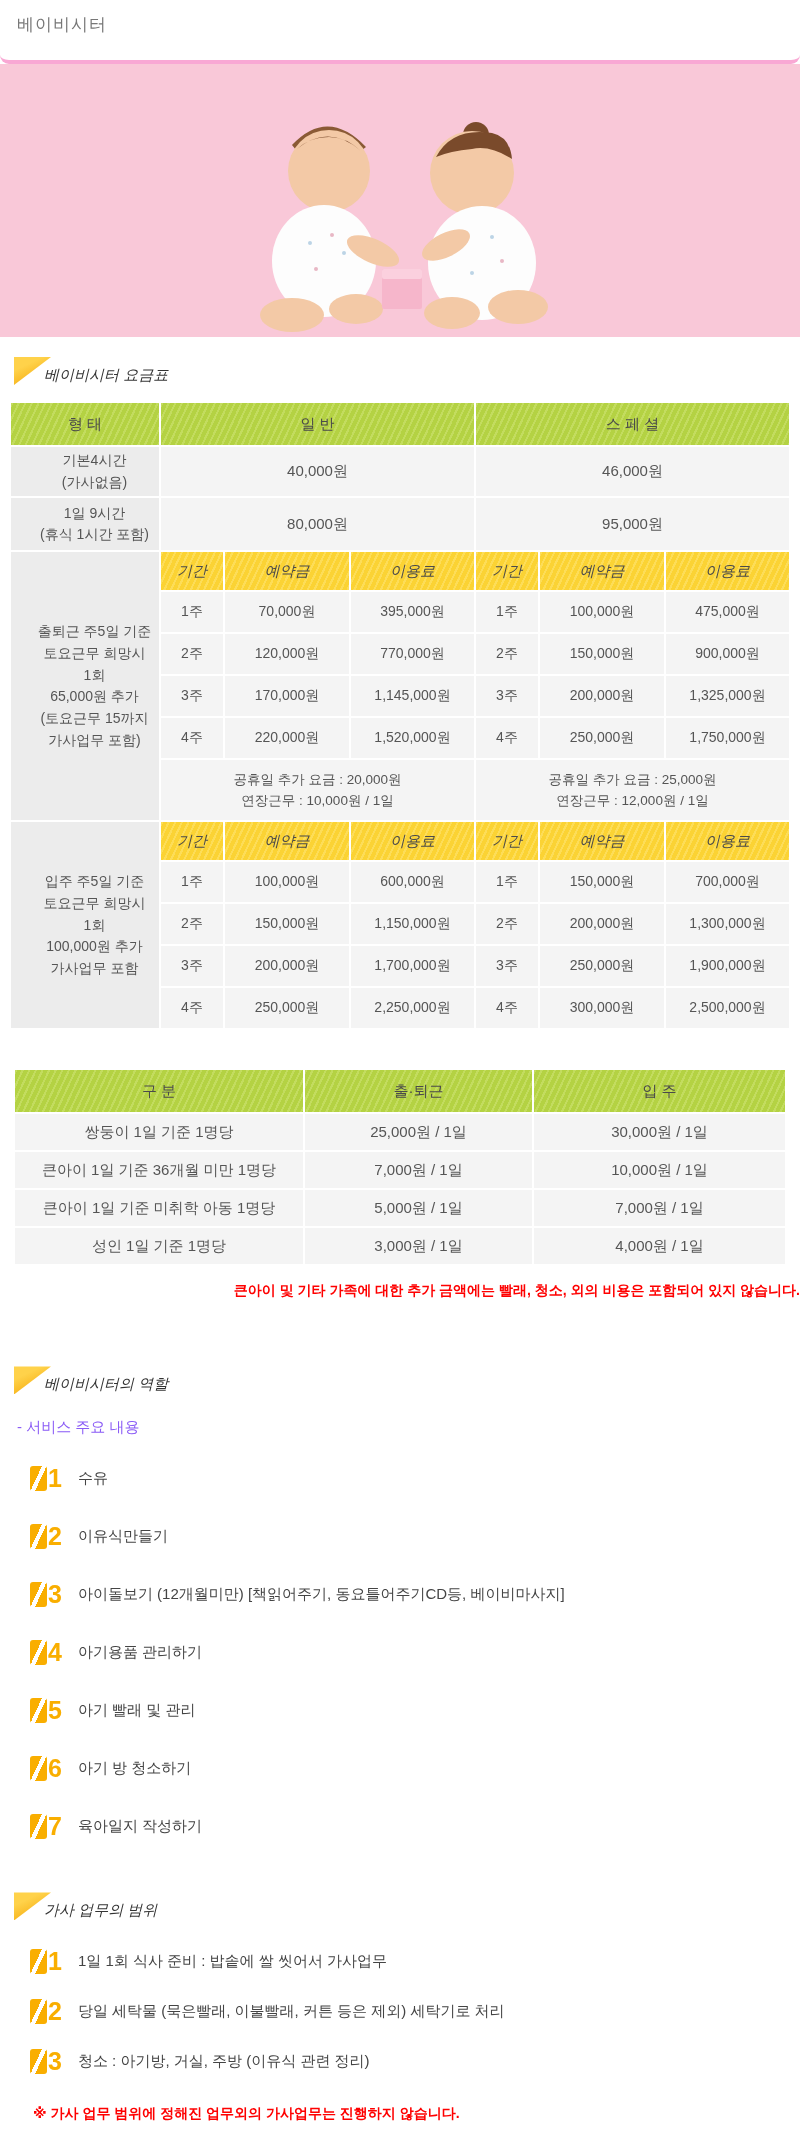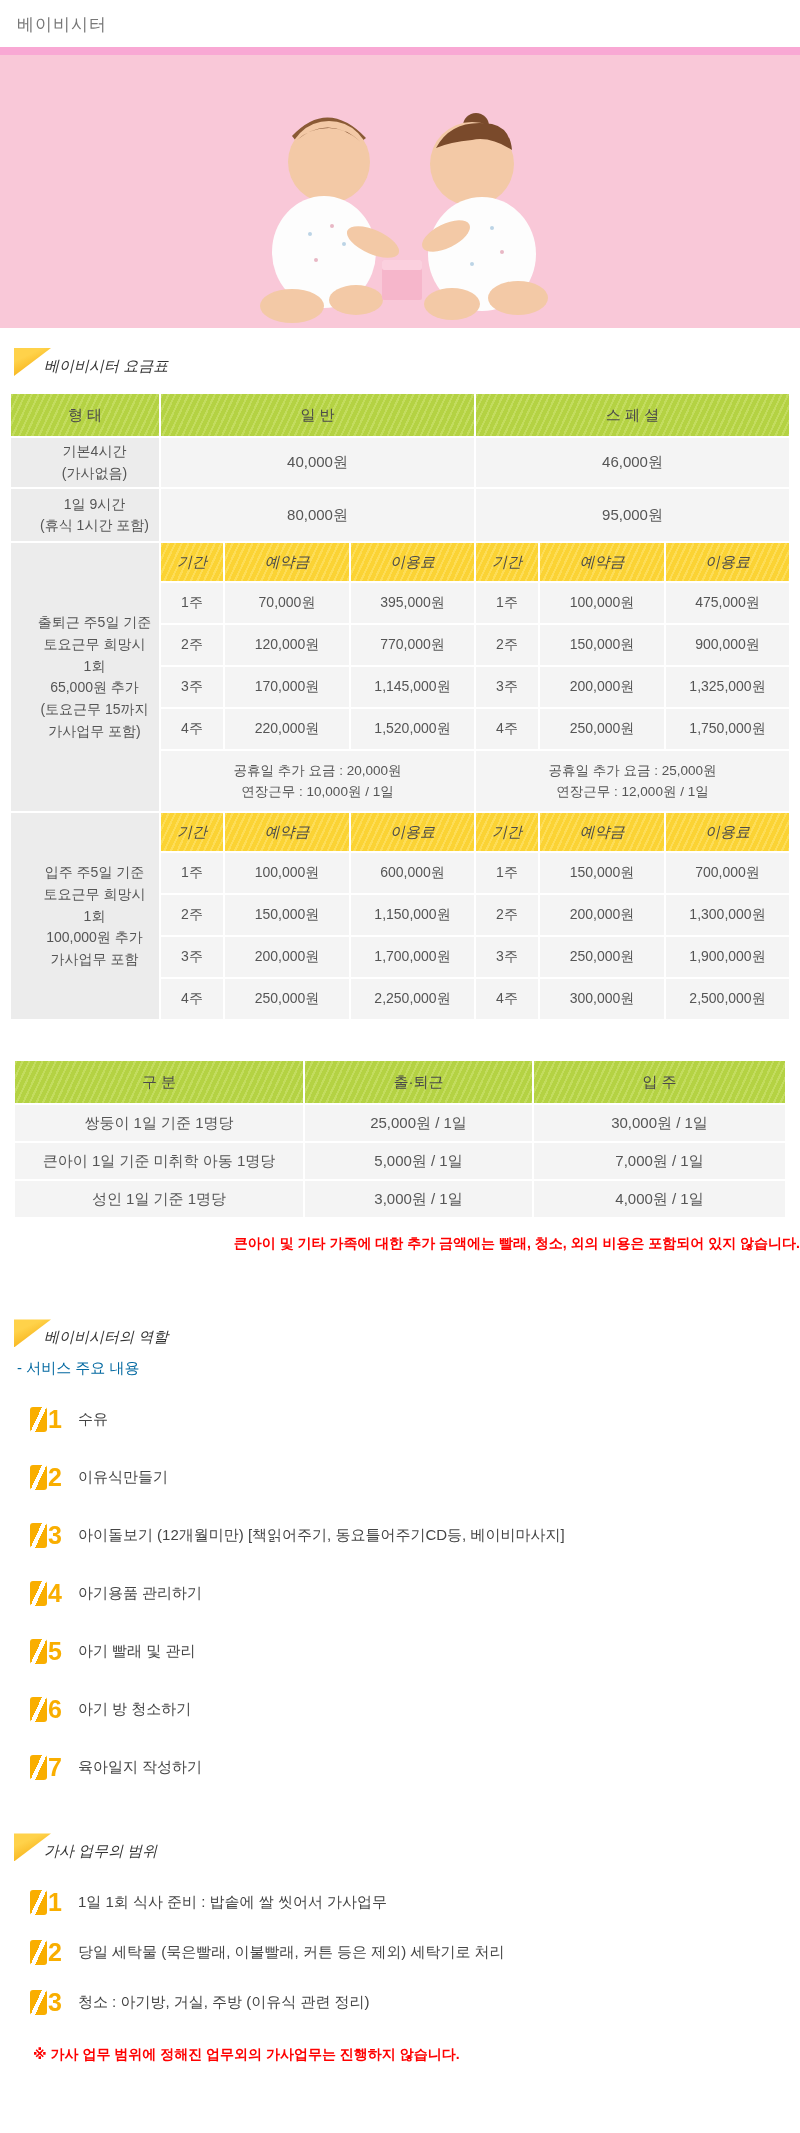--- a/index.html
+++ b/index.html
@@ -1,19 +1,19 @@
 <!DOCTYPE html>
 <html><head>
 <meta charset="utf-8">
 <style>
   html,body{margin:0;padding:0;background:#fff;}
   body{width:800px;min-height:2133px;font-family:"Liberation Sans","DejaVu Sans",sans-serif;color:#555;}
 
   
-  .page-header{padding:13px 17px 11px;border-bottom:8px solid #f9a8d4;}
+  .page-header{padding:13px 17px 24px;border-bottom:4px solid #f9a8d4;border-radius:9px;}
   .page-title{font-size:17px;color:#777;letter-spacing:1px;}
 
   
   .banner{height:273px;background:#f9c8d8;position:relative;overflow:hidden;}
   .banner svg{position:absolute;bottom:-6px;left:50%;transform:translateX(-50%);}
 
   
   .sec-head{display:flex;align-items:flex-end;gap:7px;margin:20px 0 0 14px;font-style:italic;}
   .tri-icon{width:37px;height:28px;clip-path:polygon(0 0,100% 0,0 100%);
             background:linear-gradient(155deg,#ffd24a 30%,#f2a200 95%);flex:0 0 auto;}
@@ -28,21 +28,21 @@
   .sub-th{background:repeating-linear-gradient(115deg,#fddd58 0 2px,#fbd334 2px 6px);
       color:#4a4a4a;font-size:15px;height:32px;font-style:italic;}
   .lbl{background:#ececec;line-height:1.55;padding-left:21px;}
   .val{font-size:15px;}
   .h38{height:38px}.h52{height:52px}.h40{height:40px}.h60{height:60px}.h36{height:36px}
   .note-cell{line-height:1.6;font-size:13.5px;}
 
   .table-note{color:#fe0000;font-size:14px;font-weight:bold;text-align:right;margin:16px 0 0;}
 
   
-  .sub-heading{font-size:15px;color:#0369a1;margin:12px 0 0 17px;}
+  .sub-heading{font-size:15px;color:#8b5cf6;margin:24px 0 0 17px;}
   .list{margin:28px 0 0 30px;}
   .list-item{display:flex;align-items:center;margin-bottom:31px;height:27px;}
   .badge{display:inline-flex;align-items:center;margin-right:16px;flex:0 0 auto;}
   .badge-zero{display:inline-block;width:17px;height:25px;border-radius:3px;
       background:linear-gradient(115deg,#f9ae00 42%,#ffffff 42%,#ffffff 58%,#f9ae00 58%);}
   .badge-digit{font-size:25px;line-height:25px;font-weight:bold;color:#f9ae00;margin-left:1px;}
   .item-text{font-size:15px;color:#444;}
   .list.tight .list-item{margin-bottom:23px;}
   .bottom-note{color:#fe0000;font-size:14px;font-weight:bold;margin:30px 0 0 33px;}
 </style>
@@ -238,20 +238,25 @@
     <td class="th">구 분</td>
     <td class="th">출·퇴근</td>
     <td class="th">입 주</td>
   </tr>
   <tr class="h36">
     <td class="val">쌍둥이 1일 기준 1명당</td>
     <td class="val">25,000원 / 1일</td>
     <td class="val">30,000원 / 1일</td>
   </tr>
   <tr class="h36">
+    <td class="val">큰아이 1일 기준 36개월 미만 1명당</td>
+    <td class="val">7,000원 / 1일</td>
+    <td class="val">10,000원 / 1일</td>
+  </tr>
+  <tr class="h36">
     <td class="val">큰아이 1일 기준 미취학 아동 1명당</td>
     <td class="val">5,000원 / 1일</td>
     <td class="val">7,000원 / 1일</td>
   </tr>
   <tr class="h36">
     <td class="val">성인 1일 기준 1명당</td>
     <td class="val">3,000원 / 1일</td>
     <td class="val">4,000원 / 1일</td>
   </tr>
 </tbody>

